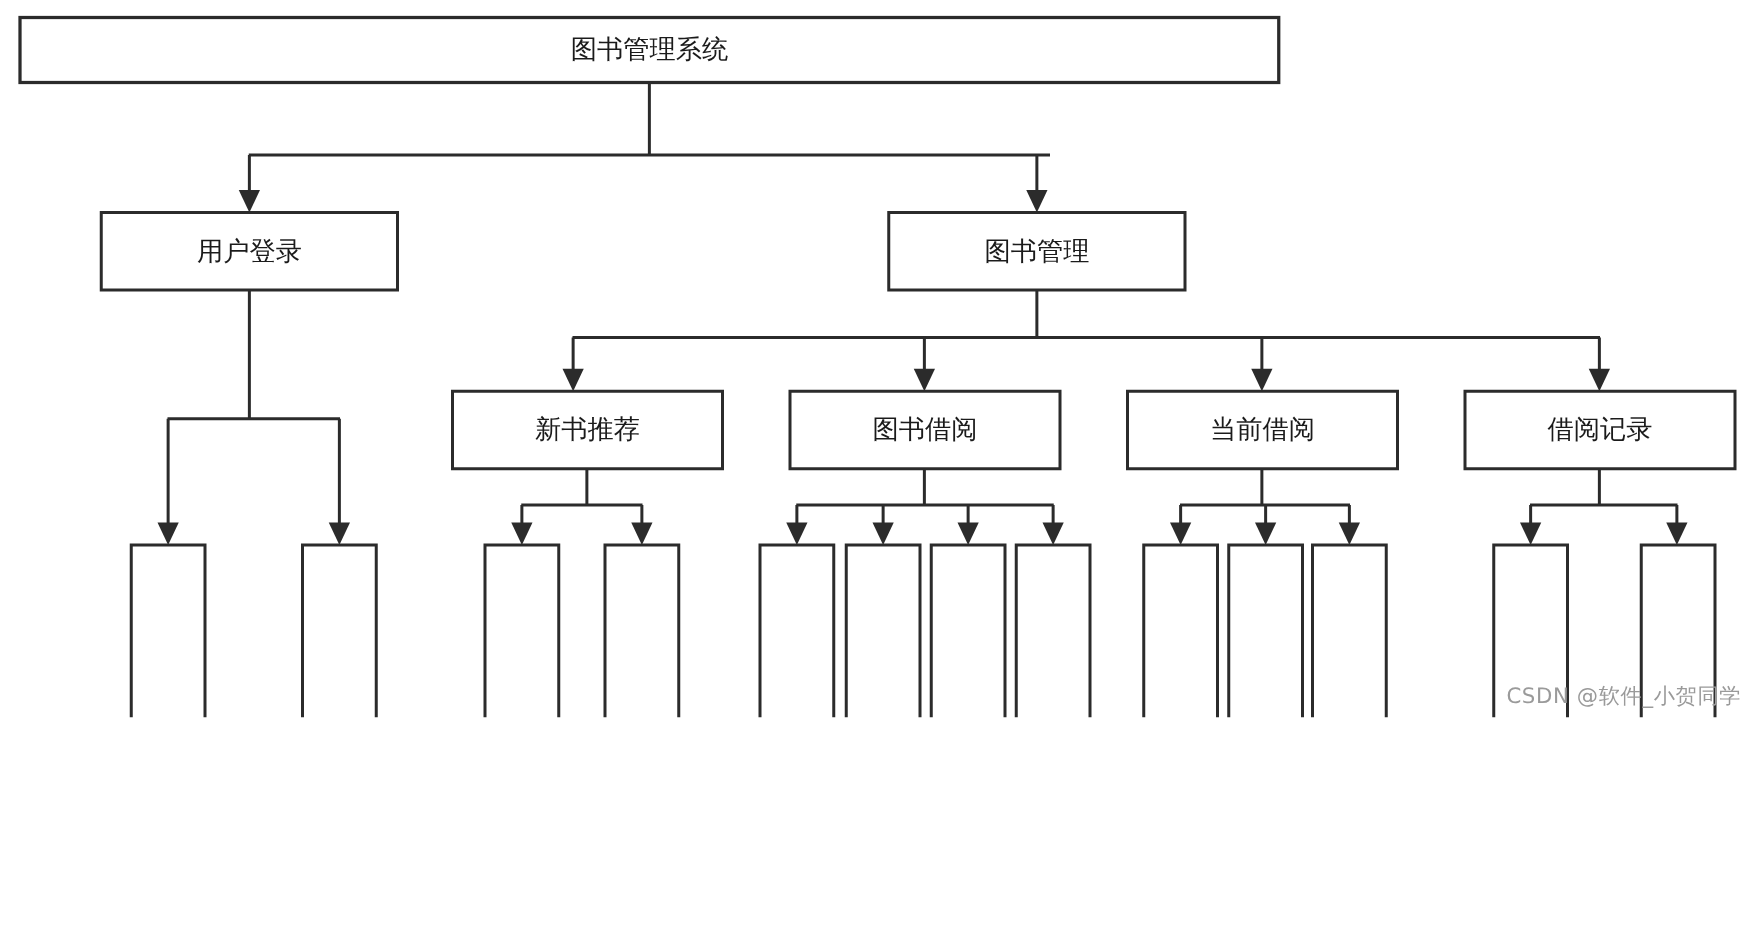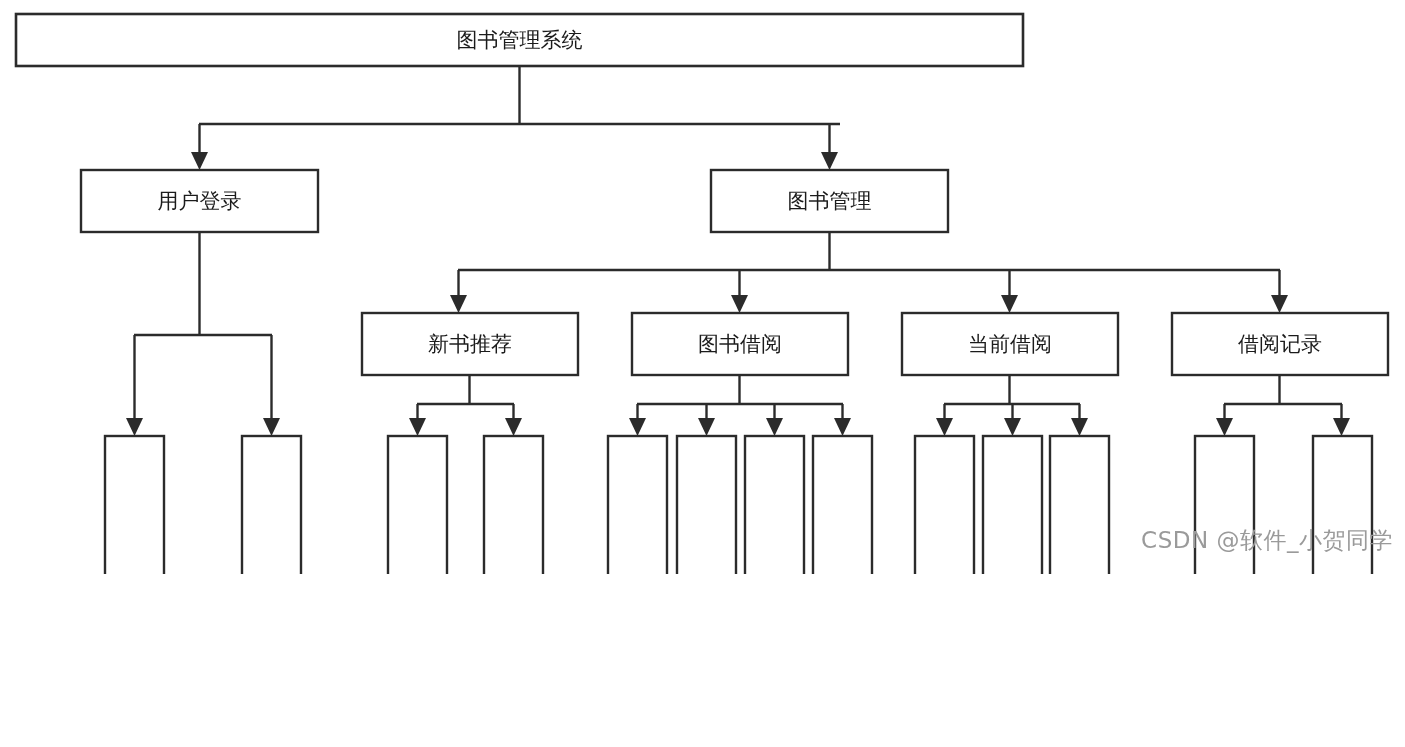--- a/index.html
+++ b/index.html
@@ -63,23 +63,23 @@
     text-align: center;
     writing-mode: vertical-rl;
     text-orientation: upright;
     letter-spacing: 1px;
     white-space: nowrap;
     pointer-events: none;
   }
   .watermark {
     position: absolute;
     right: 12px;
-    bottom: 18px;
-    font-family: "DejaVu Sans", "Liberation Sans", sans-serif;
-    font-size: 23px;
+    bottom: 6px;
+    font-family: "DejaVu Sans", "Liberation Sans", sans-serif;
+    font-size: 17px;
     color: #9a9a9a;
     white-space: nowrap;
     letter-spacing: 0.5px;
   }
 </style>
 </head>
 <body>
 
 <div id="diagram-root">
 

